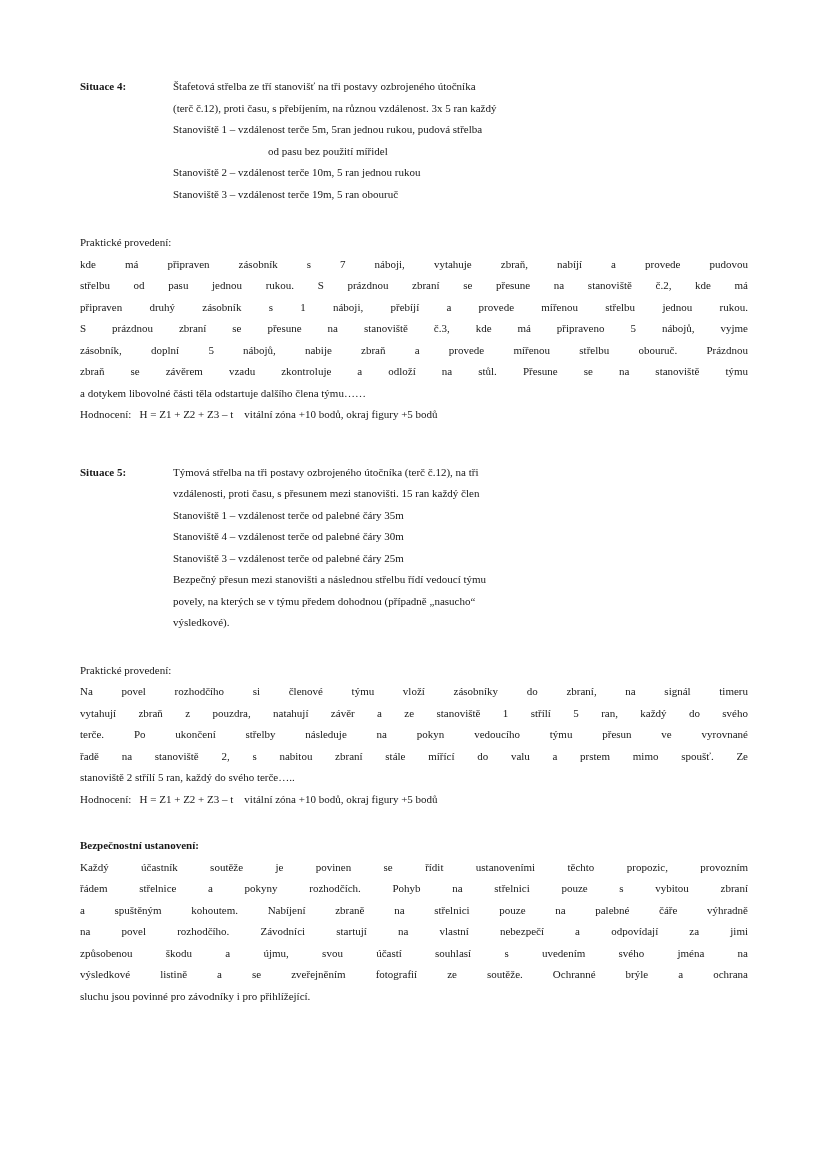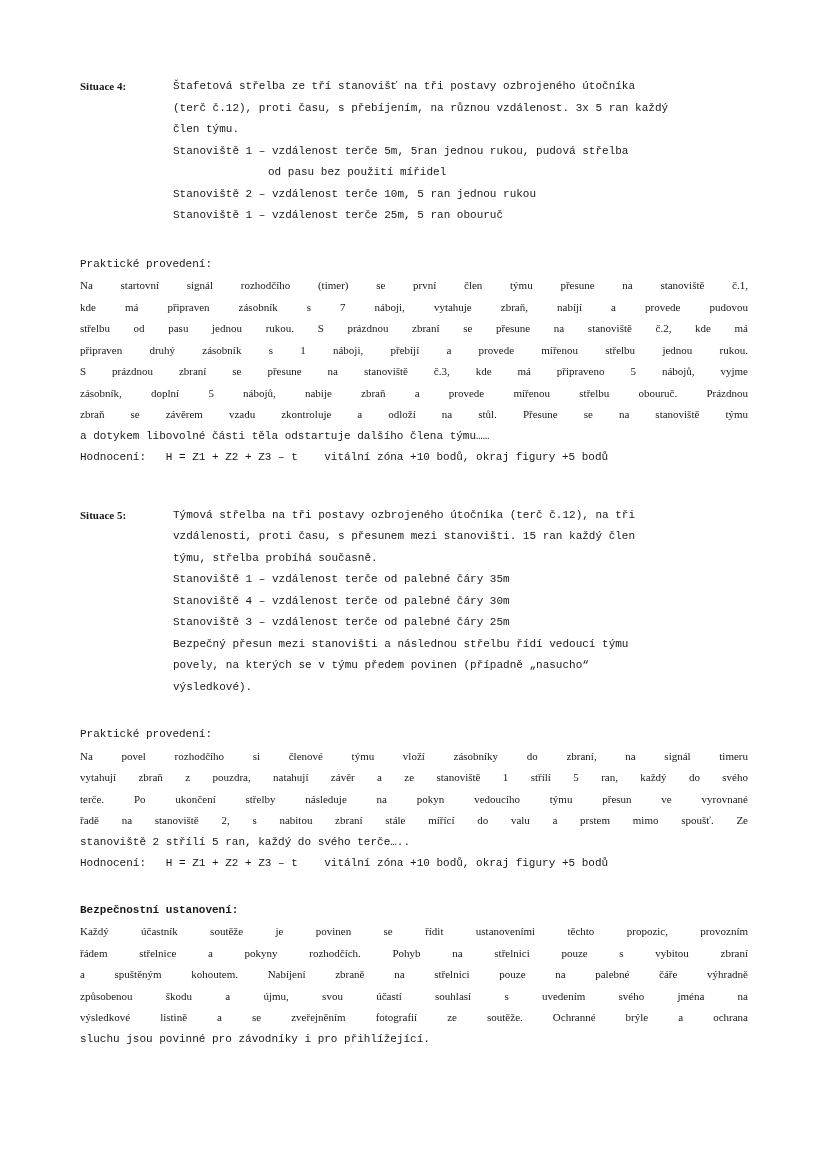--- a/index.html
+++ b/index.html
@@ -15,89 +15,87 @@
     padding: 76px 79px 0 80px;
     box-sizing: border-box;
     overflow: hidden;
   }
   section { display: block; }
   
   .situ { display: flex; align-items: flex-start; }
   .situ-label { flex: 0 0 93px; width: 93px; font-weight: 700; white-space: pre; }
   .situ-body { flex: 1 1 auto; min-width: 0; }
   
-  .left  { white-space: pre; font-family: Liberation Mono, monospace; }
+  .left  { white-space: pre; }
   .just  { text-align: justify; text-align-last: justify; height: 21.5px; overflow: hidden; }
   .indent2 { padding-left: 95px; }
   .b { font-weight: 700; }
   
   .sec-prak1 { margin-top: 27px; }
   .sec-s5    { margin-top: 36px; }
   .sec-prak2 { margin-top: 26px; }
   .sec-bezp  { margin-top: 25px; }
 </style>
 </head>
 <body>
 
 <div class="page">
 
   <section class="situ sec-s4">
     <div class="situ-label">Situace 4:</div>
     <div class="situ-body">
       <div class="left">Štafetová střelba ze tří stanovišť na tři postavy ozbrojeného útočníka</div>
       <div class="left">(terč č.12), proti času, s přebíjením, na různou vzdálenost. 3x 5 ran každý</div>
-      <div class="left">člen týmu.</div>
       <div class="left">Stanoviště 1 – vzdálenost terče 5m, 5ran jednou rukou, pudová střelba</div>
       <div class="left indent2">od pasu bez použití mířidel</div>
       <div class="left">Stanoviště 2 – vzdálenost terče 10m, 5 ran jednou rukou</div>
-      <div class="left">Stanoviště 1 – vzdálenost terče 25m, 5 ran obouruč</div>
+      <div class="left">Stanoviště 3 – vzdálenost terče 19m, 5 ran obouruč</div>
     </div>
   </section>
 
   <section class="sec-prak1">
     <div class="left">Praktické provedení:</div>
-    <div class="just">Na startovní signál rozhodčího (timer) se první člen týmu přesune na stanoviště č.1,</div>
     <div class="just">kde má připraven zásobník s 7 náboji, vytahuje zbraň, nabíjí a provede pudovou</div>
     <div class="just">střelbu od pasu jednou rukou. S prázdnou zbraní se přesune na stanoviště č.2, kde má</div>
     <div class="just">připraven druhý zásobník s 1 náboji, přebíjí a provede mířenou střelbu jednou rukou.</div>
     <div class="just">S prázdnou zbraní se přesune na stanoviště č.3, kde má připraveno 5 nábojů, vyjme</div>
     <div class="just">zásobník, doplní 5 nábojů, nabije zbraň a provede mířenou střelbu obouruč. Prázdnou</div>
     <div class="just">zbraň se závěrem vzadu zkontroluje a odloží na stůl. Přesune se na stanoviště týmu</div>
     <div class="left">a dotykem libovolné části těla odstartuje dalšího člena týmu……</div>
     <div class="left">Hodnocení:   H = Z1 + Z2 + Z3 – t    vitální zóna +10 bodů, okraj figury +5 bodů</div>
   </section>
 
   <section class="situ sec-s5">
     <div class="situ-label">Situace 5:</div>
     <div class="situ-body">
       <div class="left">Týmová střelba na tři postavy ozbrojeného útočníka (terč č.12), na tři</div>
       <div class="left">vzdálenosti, proti času, s přesunem mezi stanovišti. 15 ran každý člen</div>
-      <div class="left">týmu, střelba probíhá současně.</div>
       <div class="left">Stanoviště 1 – vzdálenost terče od palebné čáry 35m</div>
       <div class="left">Stanoviště 4 – vzdálenost terče od palebné čáry 30m</div>
       <div class="left">Stanoviště 3 – vzdálenost terče od palebné čáry 25m</div>
       <div class="left">Bezpečný přesun mezi stanovišti a následnou střelbu řídí vedoucí týmu</div>
-      <div class="left">povely, na kterých se v týmu předem povinen (případně „nasucho“</div>
+      <div class="left">povely, na kterých se v týmu předem dohodnou (případně „nasucho“</div>
       <div class="left">výsledkové).</div>
     </div>
   </section>
 
   <section class="sec-prak2">
     <div class="left">Praktické provedení:</div>
     <div class="just">Na povel rozhodčího si členové týmu vloží zásobníky do zbraní, na signál timeru</div>
     <div class="just">vytahují zbraň z pouzdra, natahují závěr a ze stanoviště 1 střílí 5 ran, každý do svého</div>
     <div class="just">terče. Po ukončení střelby následuje na pokyn vedoucího týmu přesun ve vyrovnané</div>
     <div class="just">řadě na stanoviště 2, s nabitou zbraní stále mířící do valu a prstem mimo spoušť. Ze</div>
     <div class="left">stanoviště 2 střílí 5 ran, každý do svého terče…..</div>
     <div class="left">Hodnocení:   H = Z1 + Z2 + Z3 – t    vitální zóna +10 bodů, okraj figury +5 bodů</div>
   </section>
 
   <section class="sec-bezp">
     <div class="left b">Bezpečnostní ustanovení:</div>
     <div class="just">Každý účastník soutěže je povinen se řídit ustanoveními těchto propozic, provozním</div>
     <div class="just">řádem střelnice a pokyny rozhodčích. Pohyb na střelnici pouze s vybitou zbraní</div>
     <div class="just">a spuštěným kohoutem. Nabíjení zbraně na střelnici pouze na palebné čáře výhradně</div>
+    <div class="just">na povel rozhodčího. Závodníci startují na vlastní nebezpečí a odpovídají za jimi</div>
     <div class="just">způsobenou škodu a újmu, svou účastí souhlasí s uvedením svého jména na</div>
     <div class="just">výsledkové listině a se zveřejněním fotografií ze soutěže. Ochranné brýle a ochrana</div>
     <div class="left">sluchu jsou povinné pro závodníky i pro přihlížející.</div>
   </section>
 
 </div>
 
 </body></html>

